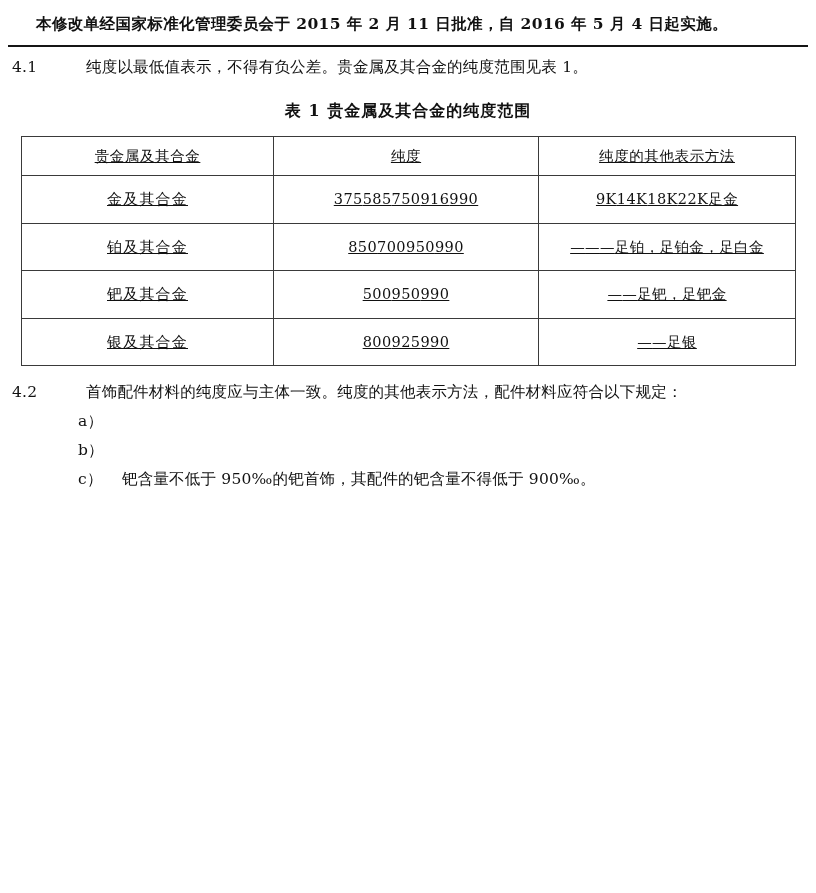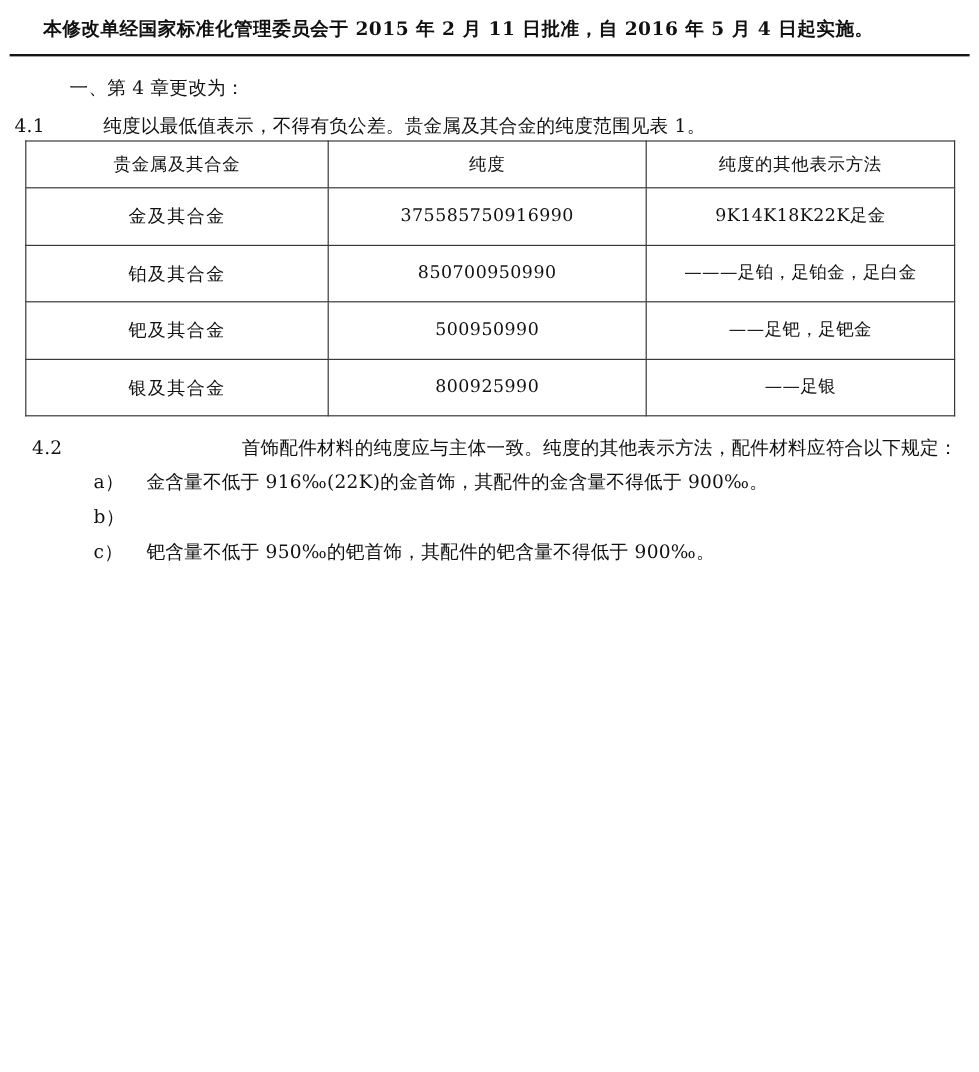--- a/index.html
+++ b/index.html
@@ -95,20 +95,21 @@
     table-layout: fixed;
     font-size: 14.5px;
     color: #111;
   }
   table.purity th,
   table.purity td {
     border: 1.6px solid #3a3a3a;
     text-align: center;
     vertical-align: middle;
     padding: 0;
+    text-decoration: underline;
   }
   table.purity th {
     font-weight: normal;
     height: 38px;
     font-size: 14.5px;
     letter-spacing: 0.6px;
   }
   col.c1 { width: 252px; }
   col.c2 { width: 265px; }
   col.c3 { width: 257px; }
@@ -148,27 +149,27 @@
 </style>
 </head>
 <body>
 
 <div class="page">
 
   <div class="intro-line">本修改单经国家标准化管理委员会于 2015 年 2 月 11 日批准，自 2016 年 5 月 4 日起实施。</div>
 
   <hr class="rule">
 
-  <div class="ind-1 para">一、第 4 章更改为：</div>
 
   <div class="sec para" style="margin-top:8px;">
     <div class="sec-num">4.1</div>
     <div class="sec-body">纯度以最低值表示，不得有负公差。贵金属及其合金的纯度范围见表 1。</div>
   </div>
 
+  <div class="table-caption">表 1   贵金属及其合金的纯度范围</div>
 
   <div class="tbl-wrap">
     <table class="purity">
       <colgroup>
         <col class="c1">
           <col class="c2">
           <col class="c3">
       </colgroup>
       <thead>
         <tr>
@@ -254,28 +255,27 @@
               <div class="dash">—</div>
               <div>足银</div>
             </div>
           </td>
         </tr>
 
       </tbody>
     </table>
   </div>
 
-  <div class="sec para" style="margin-top:14px;text-align:right;">
+  <div class="sec para" style="margin-top:14px;">
     <div class="sec-num">4.2</div>
     <div class="sec-body">首饰配件材料的纯度应与主体一致。纯度的其他表示方法，配件材料应符合以下规定：</div>
   </div>
 
   <div class="list-item para">
     <div class="list-marker">a）</div>
-    <div>金含量不低于 916‰(22K)的金首饰，其配件的金含量不得低于 900‰。</div>
   </div>
   <div class="list-item para">
     <div class="list-marker">b）</div>
   </div>
   <div class="list-item para">
     <div class="list-marker">c）</div>
     <div>钯含量不低于 950‰的钯首饰，其配件的钯含量不得低于 900‰。</div>
   </div>
 
 </div>

